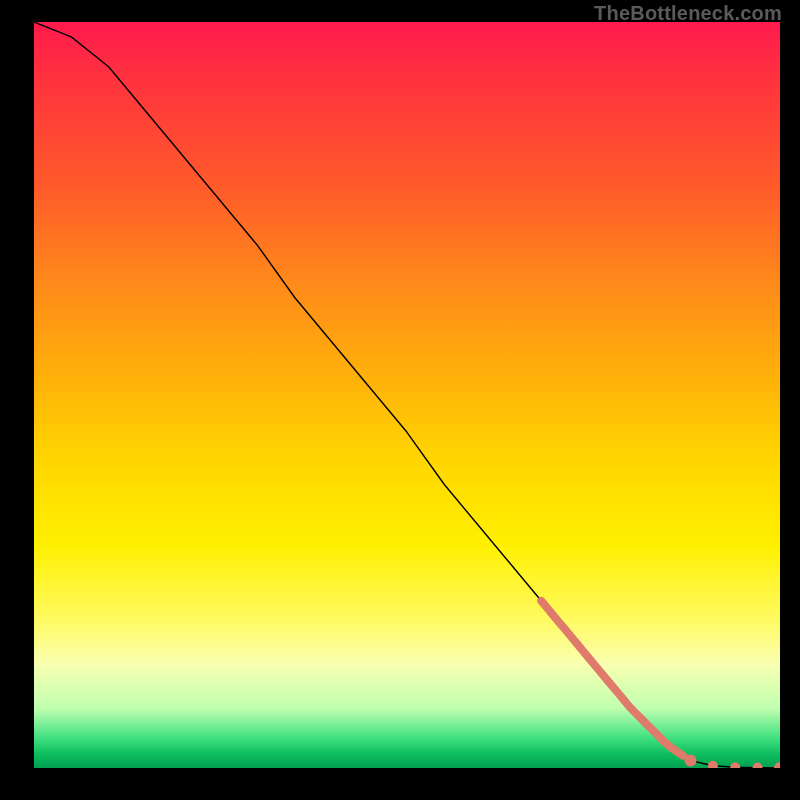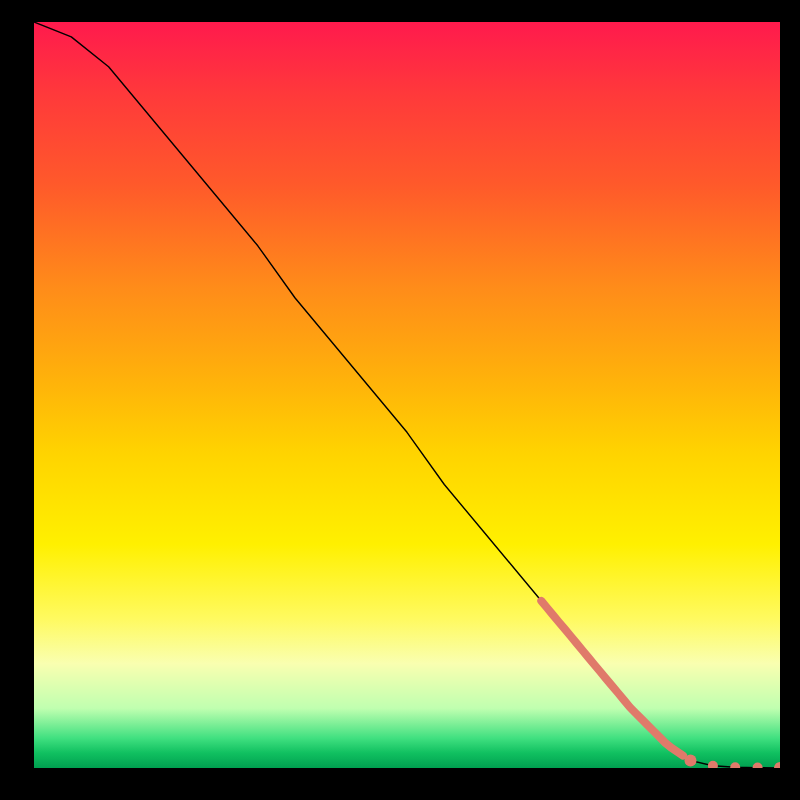--- a/index.html
+++ b/index.html
@@ -86,13 +86,14 @@
       <g id="dots">
           <circle cx="656.5" cy="738.5" r="6" class="dot"></circle>
           <circle cx="678.9" cy="743.8" r="5" class="dot"></circle>
           <circle cx="701.2" cy="745.3" r="5" class="dot"></circle>
           <circle cx="723.6" cy="745.6" r="5" class="dot"></circle>
           <circle cx="746.0" cy="745.9" r="6" class="dot"></circle>
         </g>
     </svg>
 
   </div>
+  <div class="watermark">TheBottleneck.com</div>
 </div>
 
 </body></html>

